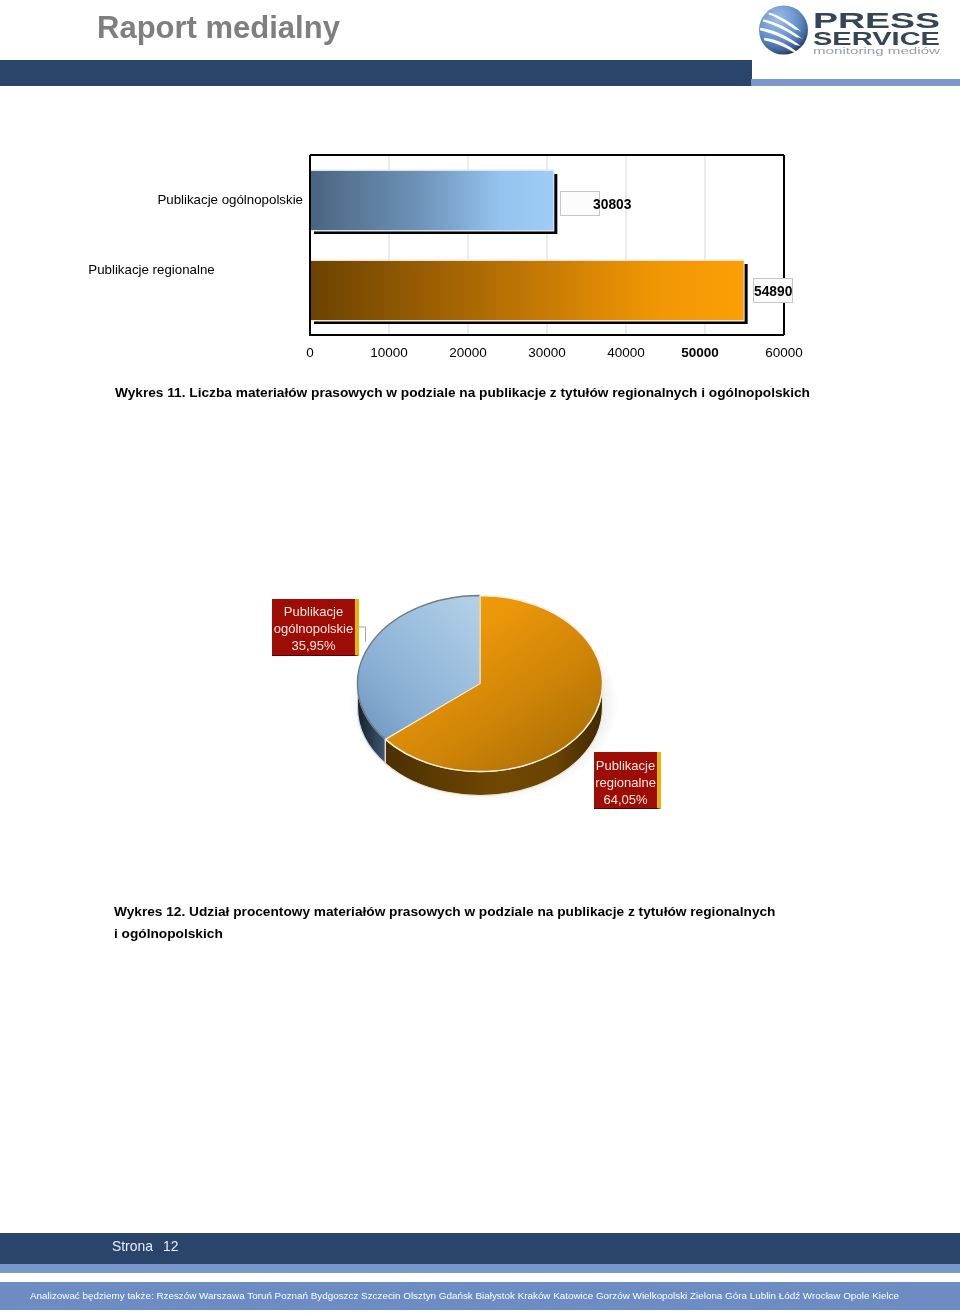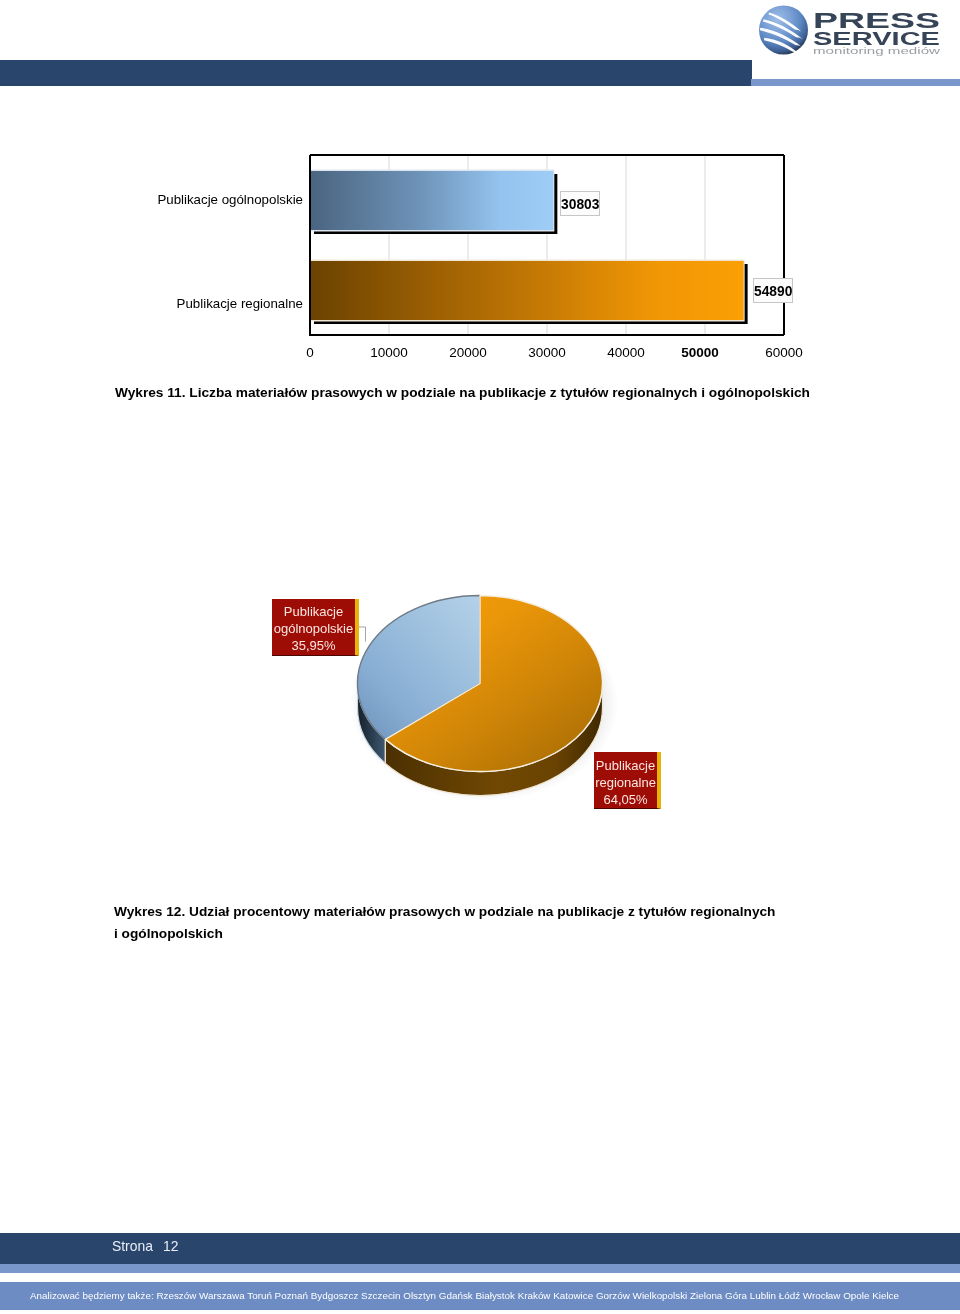--- a/index.html
+++ b/index.html
@@ -40,20 +40,21 @@
   #media-intel{position:absolute;left:715px;top:1239px;font-size:15.8px;font-weight:bold;color:#eef3fa;white-space:nowrap;margin-top:43px;}
   #cities-bar{position:absolute;left:0;top:1282px;width:960px;height:28px;background:#6d8cc3;}
   #cities-text{position:absolute;left:30px;top:1290px;font-size:9.85px;color:#ffffff;white-space:nowrap;}
   #cities-text b{font-weight:normal;}
 </style>
 </head>
 <body>
 
 <div class="page">
 
+  <div id="report-title">Raport medialny</div>
   <div id="subtitle-bar"></div>
   <div id="header-rule"></div>
 
   <div id="logo">
     <svg width="205" height="60" viewBox="0 0 205 60">
       <defs>
         <radialGradient id="sphereGrad" cx="38%" cy="28%" r="78%">
           <stop offset="0%" stop-color="#9fbee6"></stop>
           <stop offset="35%" stop-color="#7ba1d7"></stop>
           <stop offset="62%" stop-color="#5b86c0"></stop>
@@ -162,29 +163,29 @@
 
   <div id="footer-bar"></div>
   <div id="page-label">Strona</div>
   <div id="page-number">12</div>
   <div id="media-intel">media intelligence</div>
   <div id="footer-accent"></div>
   <div id="cities-bar"></div>
   <div id="cities-text"><b>Analizować będziemy także: </b><b>Rzeszów</b> <span>Warszawa</span> <b>Toruń</b> <span>Poznań</span> <b>Bydgoszcz</b> <span>Szczecin</span> <b>Olsztyn</b> <span>Gdańsk</span> <b>Białystok</b> <span>Kraków</span> <b>Katowice</b> <span>Gorzów Wielkopolski</span> <b>Zielona Góra</b> <span>Lublin</span> <b>Łódź</b> <span>Wrocław</span> <b>Opole</b> <span>Kielce</span></div>
 
 <div class="axis-label" style="left: 0px; width: 303px; text-align: right; top: 192px;">Publikacje ogólnopolskie</div>
-    <div class="axis-label" style="left: 0px; width: 303px; text-align: right; top: 296px;">Publikacje regionalne</div>
+    <div class="axis-label" style="left: 0px; width: 303px; text-align: center; top: 262px;">Publikacje regionalne</div>
     <div class="tick-label" style="left: 270px; width: 80px; top: 345px;">0</div>
     <div class="tick-label" style="left: 349px; width: 80px; top: 345px;">10000</div>
     <div class="tick-label" style="left: 428px; width: 80px; top: 345px;">20000</div>
     <div class="tick-label" style="left: 507px; width: 80px; top: 345px;">30000</div>
     <div class="tick-label" style="left: 586px; width: 80px; top: 345px;">40000</div>
     <div class="tick-label" style="left: 660px; width: 80px; top: 345px; font-weight: bold;">50000</div>
     <div class="tick-label" style="left: 744px; width: 80px; top: 345px;">60000</div>
-    <div class="val-box" style="left: 560.044px; width: 40px; top: 191px;">30803</div>
+    <div class="val-box" style="left: 560.044px; width: 40px; top: 191px; padding-left: 32px;">30803</div>
     <div class="val-box" style="left: 753.031px; width: 40px; top: 278px;">54890</div>
     <div class="pie-label" style="left: 272px; top: 599px; width: 87px; height: 57px; padding-top: 4px;">
       <div>Publikacje</div>
       <div>ogólnopolskie</div>
       <div>35,95%</div>
     </div>
     <div class="pie-label" style="left: 594px; top: 752px; width: 67px; height: 57px; padding-top: 5px;">
       <div>Publikacje</div>
       <div>regionalne</div>
       <div>64,05%</div>

